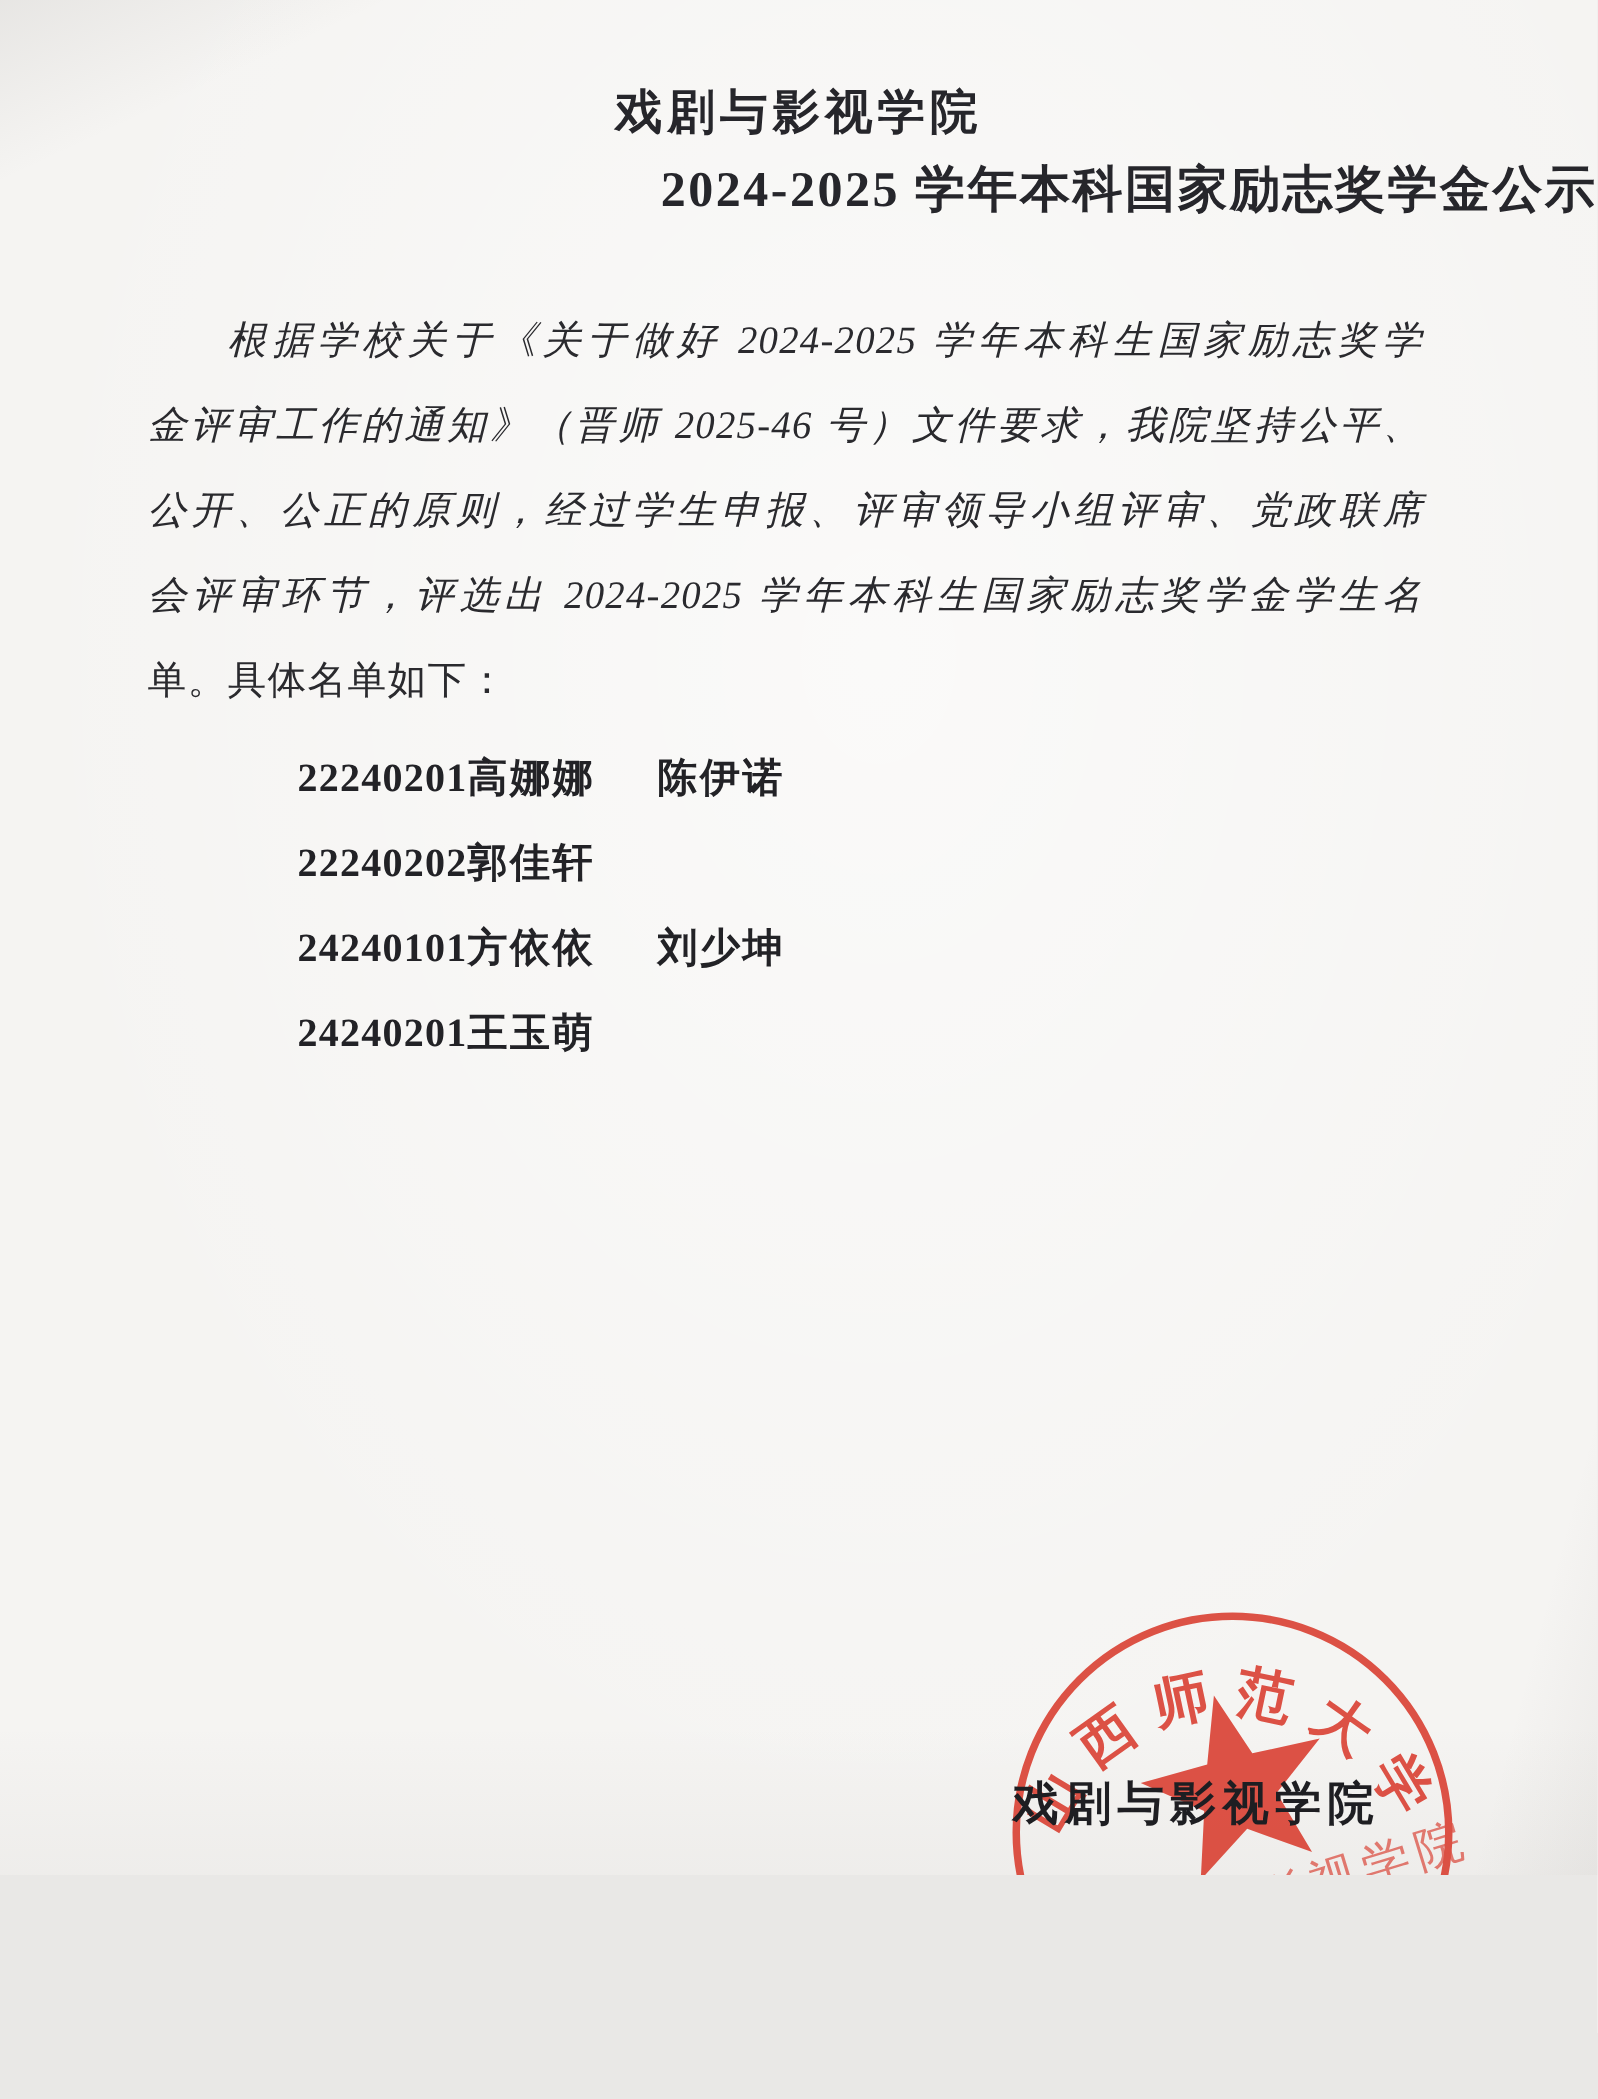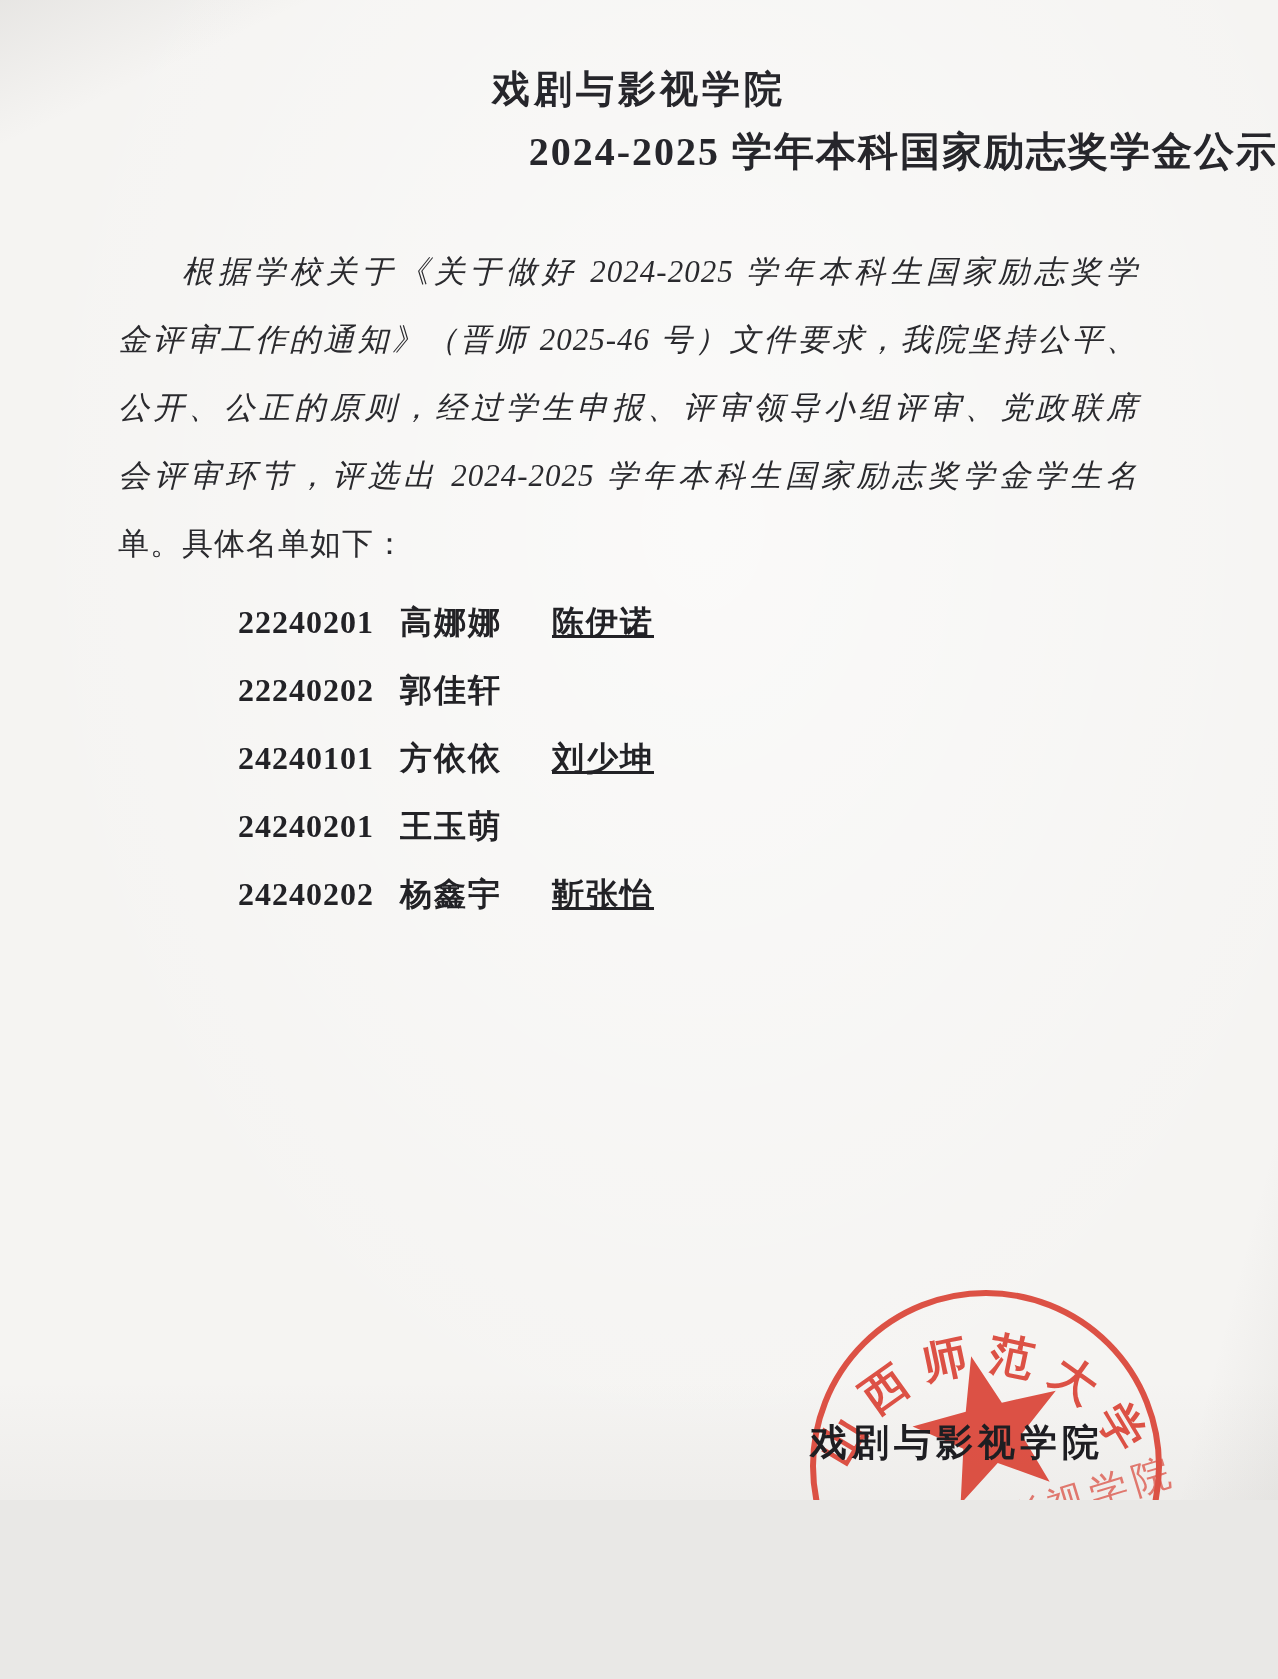--- a/index.html
+++ b/index.html
@@ -50,22 +50,22 @@
   .intro .line.indent { text-indent: 64px; }
   .students {
     position: absolute;
     top: 588px; left: 238px;
     font-size: 32px;
     font-weight: bold;
     color: #222226;
   }
   .student-row { height: 68px; line-height: 68px; white-space: nowrap; }
   .student-id { display: inline-block; letter-spacing: 1px; }
-  .student-name-1 { display: inline-block; margin-left: 26px; letter-spacing: 2px; }
-  .student-name-2 { display: inline-block; margin-left: 50px; letter-spacing: 2px; text-decoration: underline; }
+  .student-name-1 { display: inline-block; letter-spacing: 2px; }
+  .student-name-2 { display: inline-block; margin-left: 50px; letter-spacing: 2px; }
   .notice {
     position: absolute;
     top: 1072px; left: 118px; right: 140px;
     font-size: 31px;
     letter-spacing: 1px;
   }
   .notice .line { display: block; height: 70px; line-height: 70px; white-space: nowrap; }
   .notice .line.stretch { text-align: justify; text-align-last: justify; }
   .notice .line.indent { text-indent: 64px; }
   .stamp-wrap {
@@ -112,23 +112,20 @@
     </div>
     <div class="student-row">
       <span class="student-id">22240202</span><span class="student-name-1">郭佳轩</span><span class="student-name-2"></span>
     </div>
     <div class="student-row">
       <span class="student-id">24240101</span><span class="student-name-1">方依依</span><span class="student-name-2">刘少坤</span>
     </div>
     <div class="student-row">
       <span class="student-id">24240201</span><span class="student-name-1">王玉萌</span><span class="student-name-2"></span>
     </div>
-    <div class="student-row">
-      <span class="student-id">24240202</span><span class="student-name-1">杨鑫宇</span><span class="student-name-2">靳张怡</span>
-    </div>
   </div>
 
 
   <div class="stamp-wrap">
     <svg class="stamp-svg" width="372" height="372" viewBox="0 0 372 372">
       <defs>
         <path id="arcTop" d="M 40,262 A 148,148 0 1 1 332,262" fill="none"></path>
         <path id="arcBottom" d="M 68,238 A 126,126 0 0 0 304,238" fill="none"></path>
       </defs>
       <g opacity="0.87">

